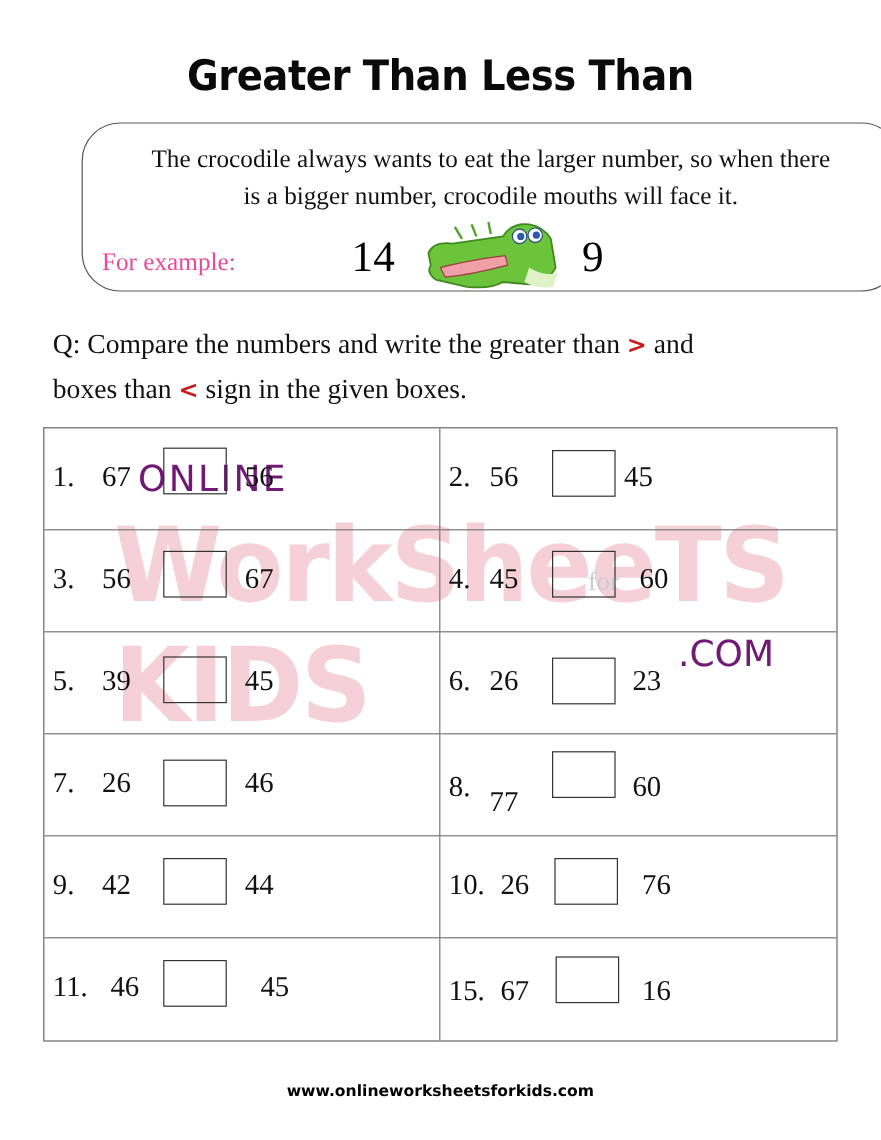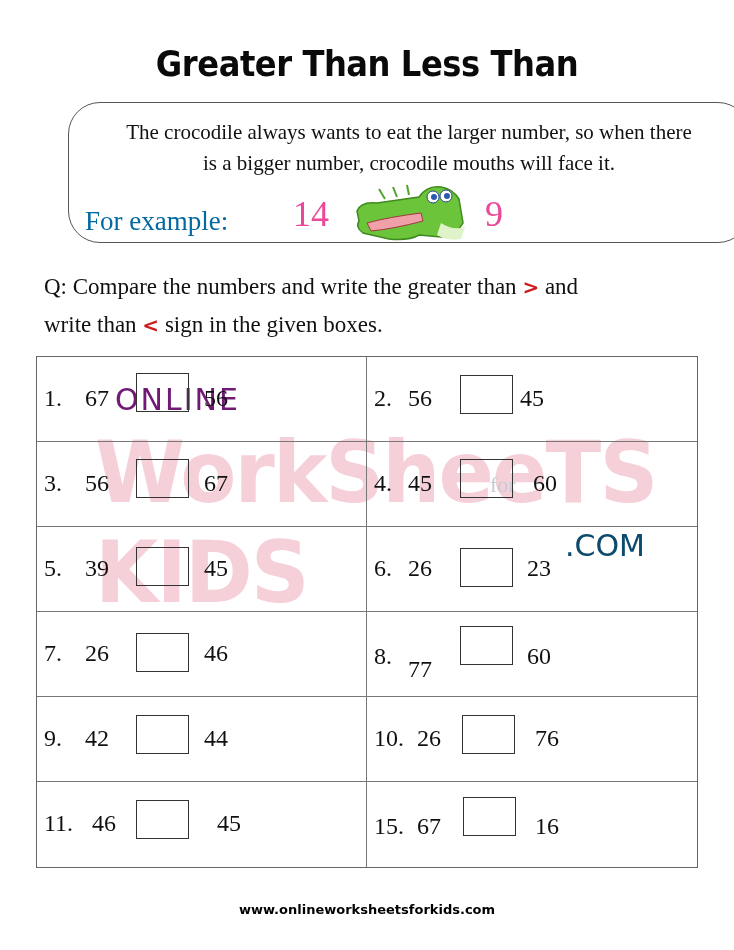--- a/index.html
+++ b/index.html
@@ -6,43 +6,43 @@
   body { width: 734px; height: 950px; position: relative; overflow: hidden; font-family: "Liberation Serif", serif; color: #111; }
 
   .title { position: absolute; left: 0; top: 44px; width: 734px; text-align: center;
     font-family: "DejaVu Sans", sans-serif; font-size: 35px; font-weight: bold; letter-spacing: -0.5px;
     transform: scaleX(0.92); transform-origin: center; color: #0a0a0a; }
 
   .info-box { position: absolute; left: 24px; top: 102px; width: 682px; height: 141px;
     border: 1.5px solid #555; border-radius: 32px; box-sizing: border-box; margin-left: 44px; }
   .info-text { position: absolute; left: 0; top: 14px; width: 100%; text-align: center;
     font-size: 21px; line-height: 31px; color: #111; }
-  .example-label { position: absolute; left: 16px; top: 103px; font-size: 27px; color: #0369a1; text-align: right; }
-  .ex-num { position: absolute; font-size: 36px; color: #ec4899; font-family: Liberation Serif, serif; }
+  .example-label { position: absolute; left: 16px; top: 103px; font-size: 21px; color: #ec4899; text-align: right; }
+  .ex-num { position: absolute; font-size: 36px; color: #000000; font-family: Liberation Serif, serif; }
   .ex-num.left { left: 224px; top: 90px; }
   .ex-num.right { left: 416px; top: 90px; }
   .croc { position: absolute; left: 280px; top: 80px; width: 120px; height: 60px; }
 
   .question { position: absolute; left: 44px; top: 268px; font-size: 23px; line-height: 38px; color: #111; width: 660px; }
   .sign { color: #cc1a1a; font-family: "DejaVu Sans", sans-serif; font-weight: bold; font-size: 20px; }
 
   .grid { position: absolute; left: 36px; top: 356px; width: 662px; height: 512px;
     border: 1.5px solid #666; box-sizing: border-box; display: grid;
     grid-template-columns: 330px 1fr; grid-template-rows: repeat(6, 1fr); }
   .cell { position: relative; border-right: 1.5px solid #777; border-bottom: 1.5px solid #777; }
   .cell:nth-child(2n) { border-right: none; }
   .cell:nth-last-child(-n+2) { border-bottom: none; }
   .cell span { position: absolute; font-size: 24px; top: 28px; }
   .cell .box { position: absolute; top: 17px; width: 53px; height: 39px; border: 1.5px solid #333; background: transparent; box-sizing: border-box; }
 
   .watermark { position: absolute; left: 95px; top: 380px; width: 560px; height: 200px; pointer-events: none; }
   .wm-online { position: absolute; left: 20px; top: 2px; font-family: "DejaVu Sans", sans-serif; font-size: 30px; color: #701a75; letter-spacing: 2px; }
   .wm-main { position: absolute; left: 0; top: 42px; font-family: "DejaVu Sans", sans-serif; font-size: 86px; font-weight: bold; color: rgba(236,150,170,0.45); letter-spacing: -2px; transform: scaleX(0.95); transform-origin: left; }
   .wm-for { position: absolute; left: 395px; top: 92px; font-size: 22px; color: #c8cad6; }
-  .wm-com { position: absolute; left: 470px; top: 148px; font-family: "DejaVu Sans", sans-serif; font-size: 30px; color: #0c4a6e; }
+  .wm-com { position: absolute; left: 470px; top: 148px; font-family: "DejaVu Sans", sans-serif; font-size: 30px; color: #701a75; }
 
   .footer { position: absolute; left: 0; top: 902px; width: 734px; text-align: center;
     font-family: "DejaVu Sans", sans-serif; font-weight: bold; font-size: 13px; color: #000; }
 </style>
 </head>
 <body>
 
 <div class="title">Greater Than Less Than</div>
 
 <div class="info-box">
@@ -62,21 +62,21 @@
     <path d="M92 40 Q104 48 116 44 L112 56 Q98 58 88 52 Z" fill="#dff2c8"></path>
     <path d="M30 6 L36 16 M44 4 L48 14 M58 2 L60 12" stroke="#4fa52a" stroke-width="2"></path>
   </svg>
   <div class="ex-num right">9</div>
 </div>
 
 <div class="question">
   <span>Q: Compare the numbers and write the greater than</span>
   <span class="sign">&gt;</span>
   <span>and</span><br>
-  <span>write than</span>
+  <span>boxes than</span>
   <span class="sign">&lt;</span>
   <span>sign in the given boxes.</span>
 </div>
 
 <div class="watermark">
   <div class="wm-online">ONLINE</div>
   <div class="wm-main">WorkSheeTS KIDS</div>
   <div class="wm-for">for</div>
   <div class="wm-com">.COM</div>
 </div>

